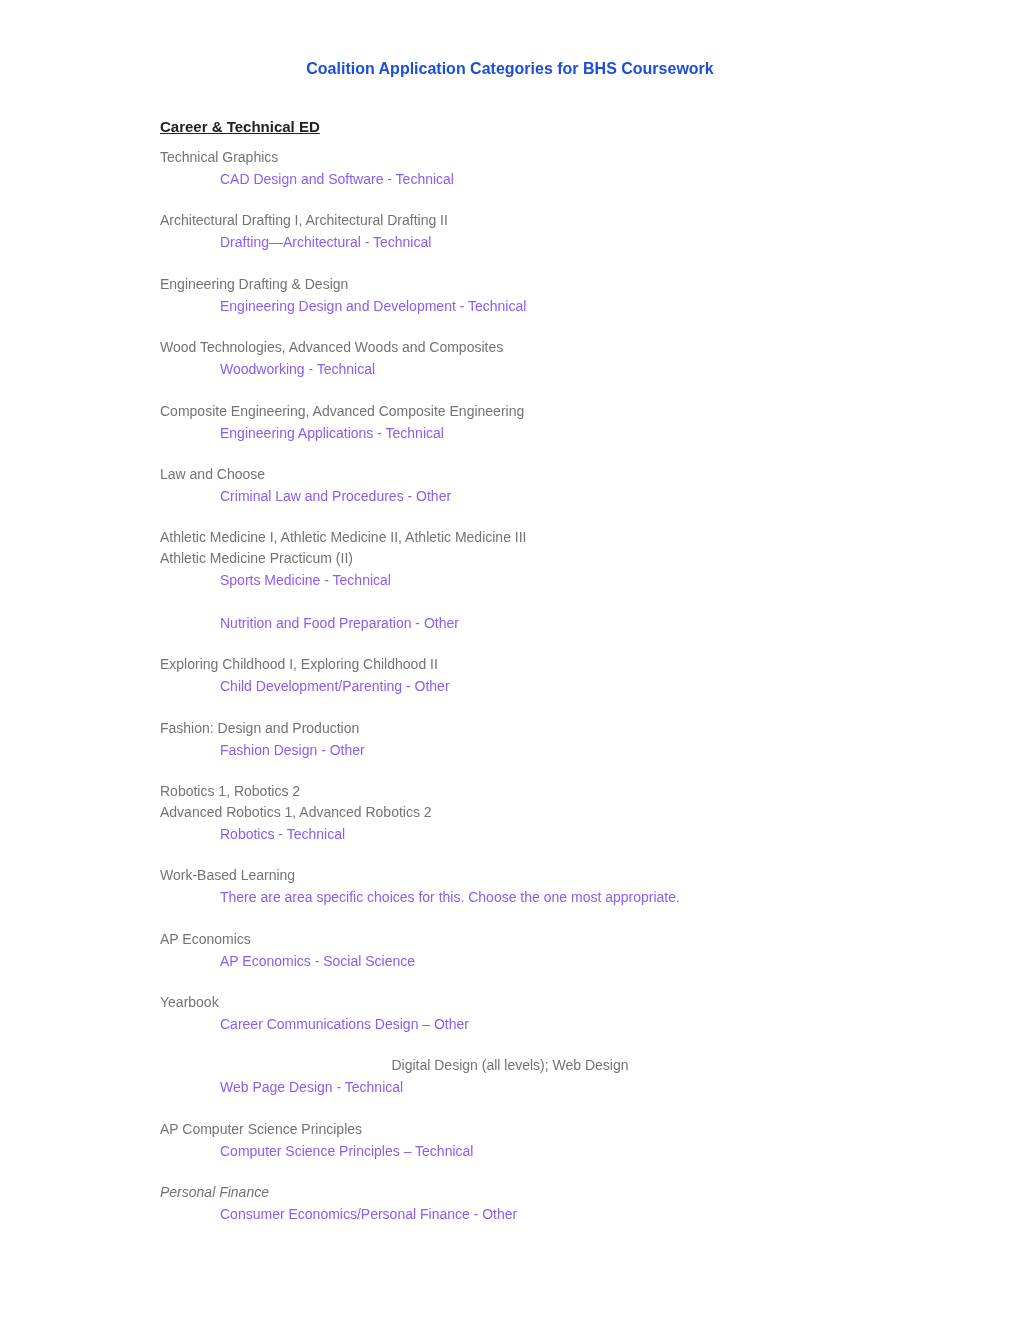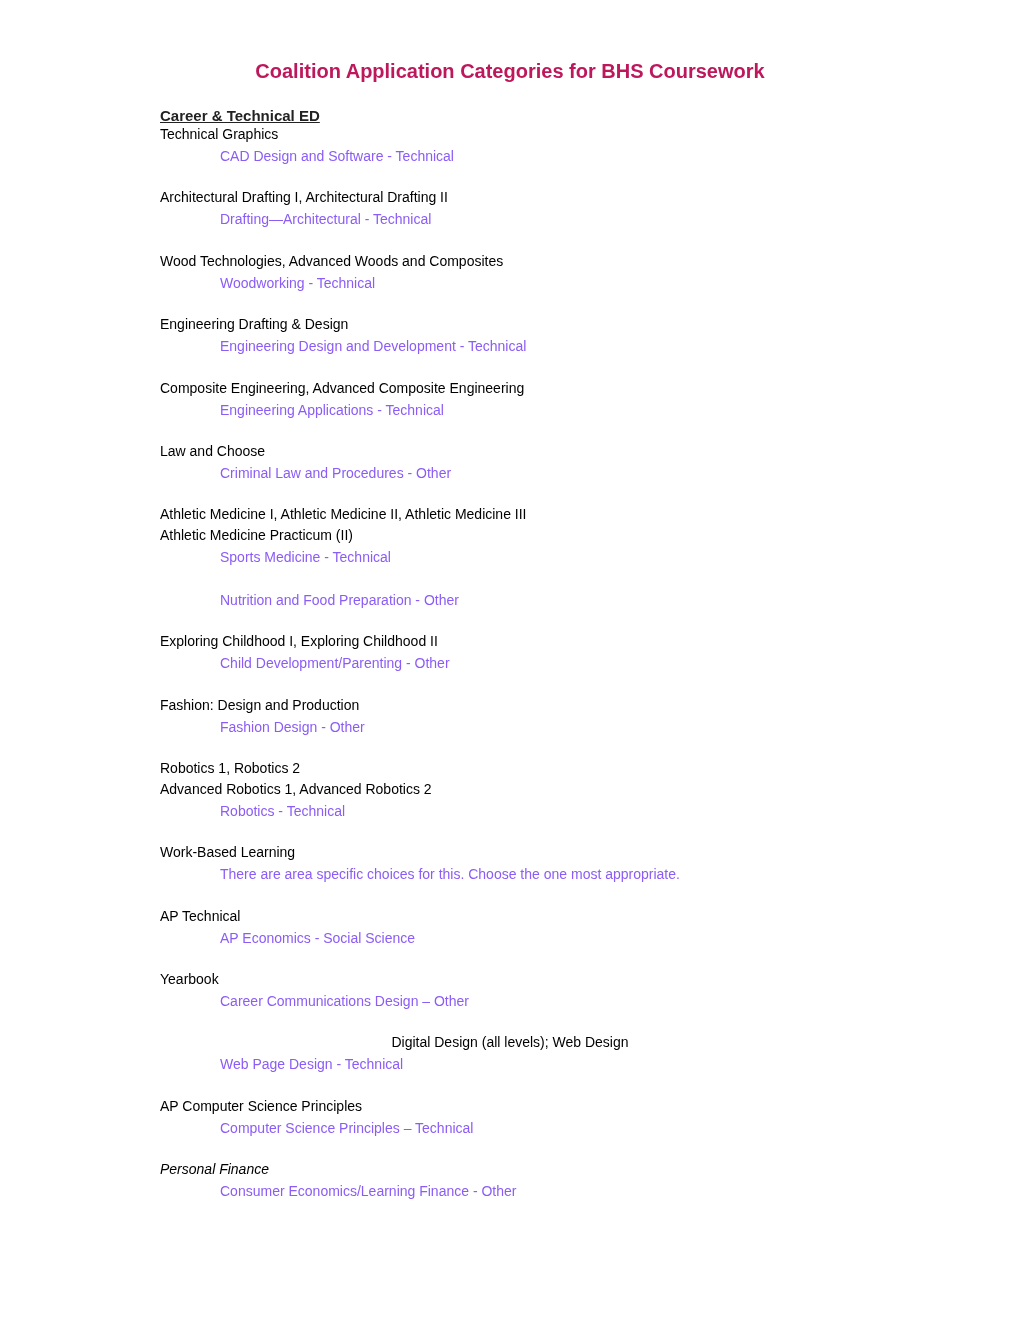--- a/index.html
+++ b/index.html
@@ -12,41 +12,41 @@
       background: #ffffff;
       font-family: Arial, sans-serif;
       width: 1020px;
       min-height: 1320px;
       padding: 60px 160px;
       color: #222222;
     }
 
     .page-title {
       text-align: center;
-      color: #be185d;
-      font-size: 20px;
+      color: #1d4ed8;
+      font-size: 16px;
       font-weight: bold;
-      margin-bottom: 24px;
+      margin-bottom: 40px;
     }
 
     .section-heading {
       font-size: 15px;
       font-weight: bold;
       text-decoration: underline;
-      margin-bottom: 0;
+      margin-bottom: 12px;
       color: #222222;
     }
 
     .entry {
       margin-bottom: 20px;
     }
 
     .course-name {
       font-size: 14px;
-      color: #000000;
+      color: #737373;
       line-height: 1.5;
     }
 
     .category-link {
       font-size: 14px;
       color: #8b5cf6;
       padding-left: 60px;
       display: block;
       line-height: 1.6;
     }
@@ -61,26 +61,26 @@
 <div id="entries-container">
     <div class="entry">
       <div class="course-name" style="white-space: pre-line;">Technical Graphics</div>
       <span class="category-link">CAD Design and Software - Technical</span>
     </div>
     <div class="entry">
       <div class="course-name" style="white-space: pre-line;">Architectural Drafting I, Architectural Drafting II</div>
       <span class="category-link">Drafting—Architectural - Technical</span>
     </div>
     <div class="entry">
+      <div class="course-name" style="white-space: pre-line;">Engineering Drafting &amp; Design</div>
+      <span class="category-link">Engineering Design and Development - Technical</span>
+    </div>
+    <div class="entry">
       <div class="course-name" style="white-space: pre-line;">Wood Technologies, Advanced Woods and Composites</div>
       <span class="category-link">Woodworking - Technical</span>
-    </div>
-    <div class="entry">
-      <div class="course-name" style="white-space: pre-line;">Engineering Drafting &amp; Design</div>
-      <span class="category-link">Engineering Design and Development - Technical</span>
     </div>
     <div class="entry">
       <div class="course-name" style="white-space: pre-line;">Composite Engineering, Advanced Composite Engineering</div>
       <span class="category-link">Engineering Applications - Technical</span>
     </div>
     <div class="entry">
       <div class="course-name" style="white-space: pre-line;">Law and Choose</div>
       <span class="category-link">Criminal Law and Procedures - Other</span>
     </div>
     <div class="entry">
@@ -102,32 +102,32 @@
     <div class="entry">
       <div class="course-name" style="white-space: pre-line;">Robotics 1, Robotics 2
 Advanced Robotics 1, Advanced Robotics 2</div>
       <span class="category-link">Robotics - Technical</span>
     </div>
     <div class="entry">
       <div class="course-name" style="white-space: pre-line;">Work-Based Learning</div>
       <span class="category-link">There are area specific choices for this.  Choose the one most appropriate.</span>
     </div>
     <div class="entry">
-      <div class="course-name" style="white-space: pre-line;">AP Technical</div>
+      <div class="course-name" style="white-space: pre-line;">AP Economics</div>
       <span class="category-link">AP Economics - Social Science</span>
     </div>
     <div class="entry">
       <div class="course-name" style="white-space: pre-line;">Yearbook</div>
       <span class="category-link">Career Communications Design – Other</span>
     </div>
     <div class="entry">
       <div class="course-name" style="white-space: pre-line; text-align: center;">Digital Design (all levels); Web Design</div>
       <span class="category-link">Web Page Design - Technical</span>
     </div>
     <div class="entry">
       <div class="course-name" style="white-space: pre-line;">AP Computer Science Principles</div>
       <span class="category-link">Computer Science Principles – Technical</span>
     </div>
     <div class="entry">
       <div class="course-name" style="white-space: pre-line; font-style: italic;">Personal Finance</div>
-      <span class="category-link">Consumer Economics/Learning Finance - Other</span>
+      <span class="category-link">Consumer Economics/Personal Finance - Other</span>
     </div>
   </div>
 
 </body></html>

